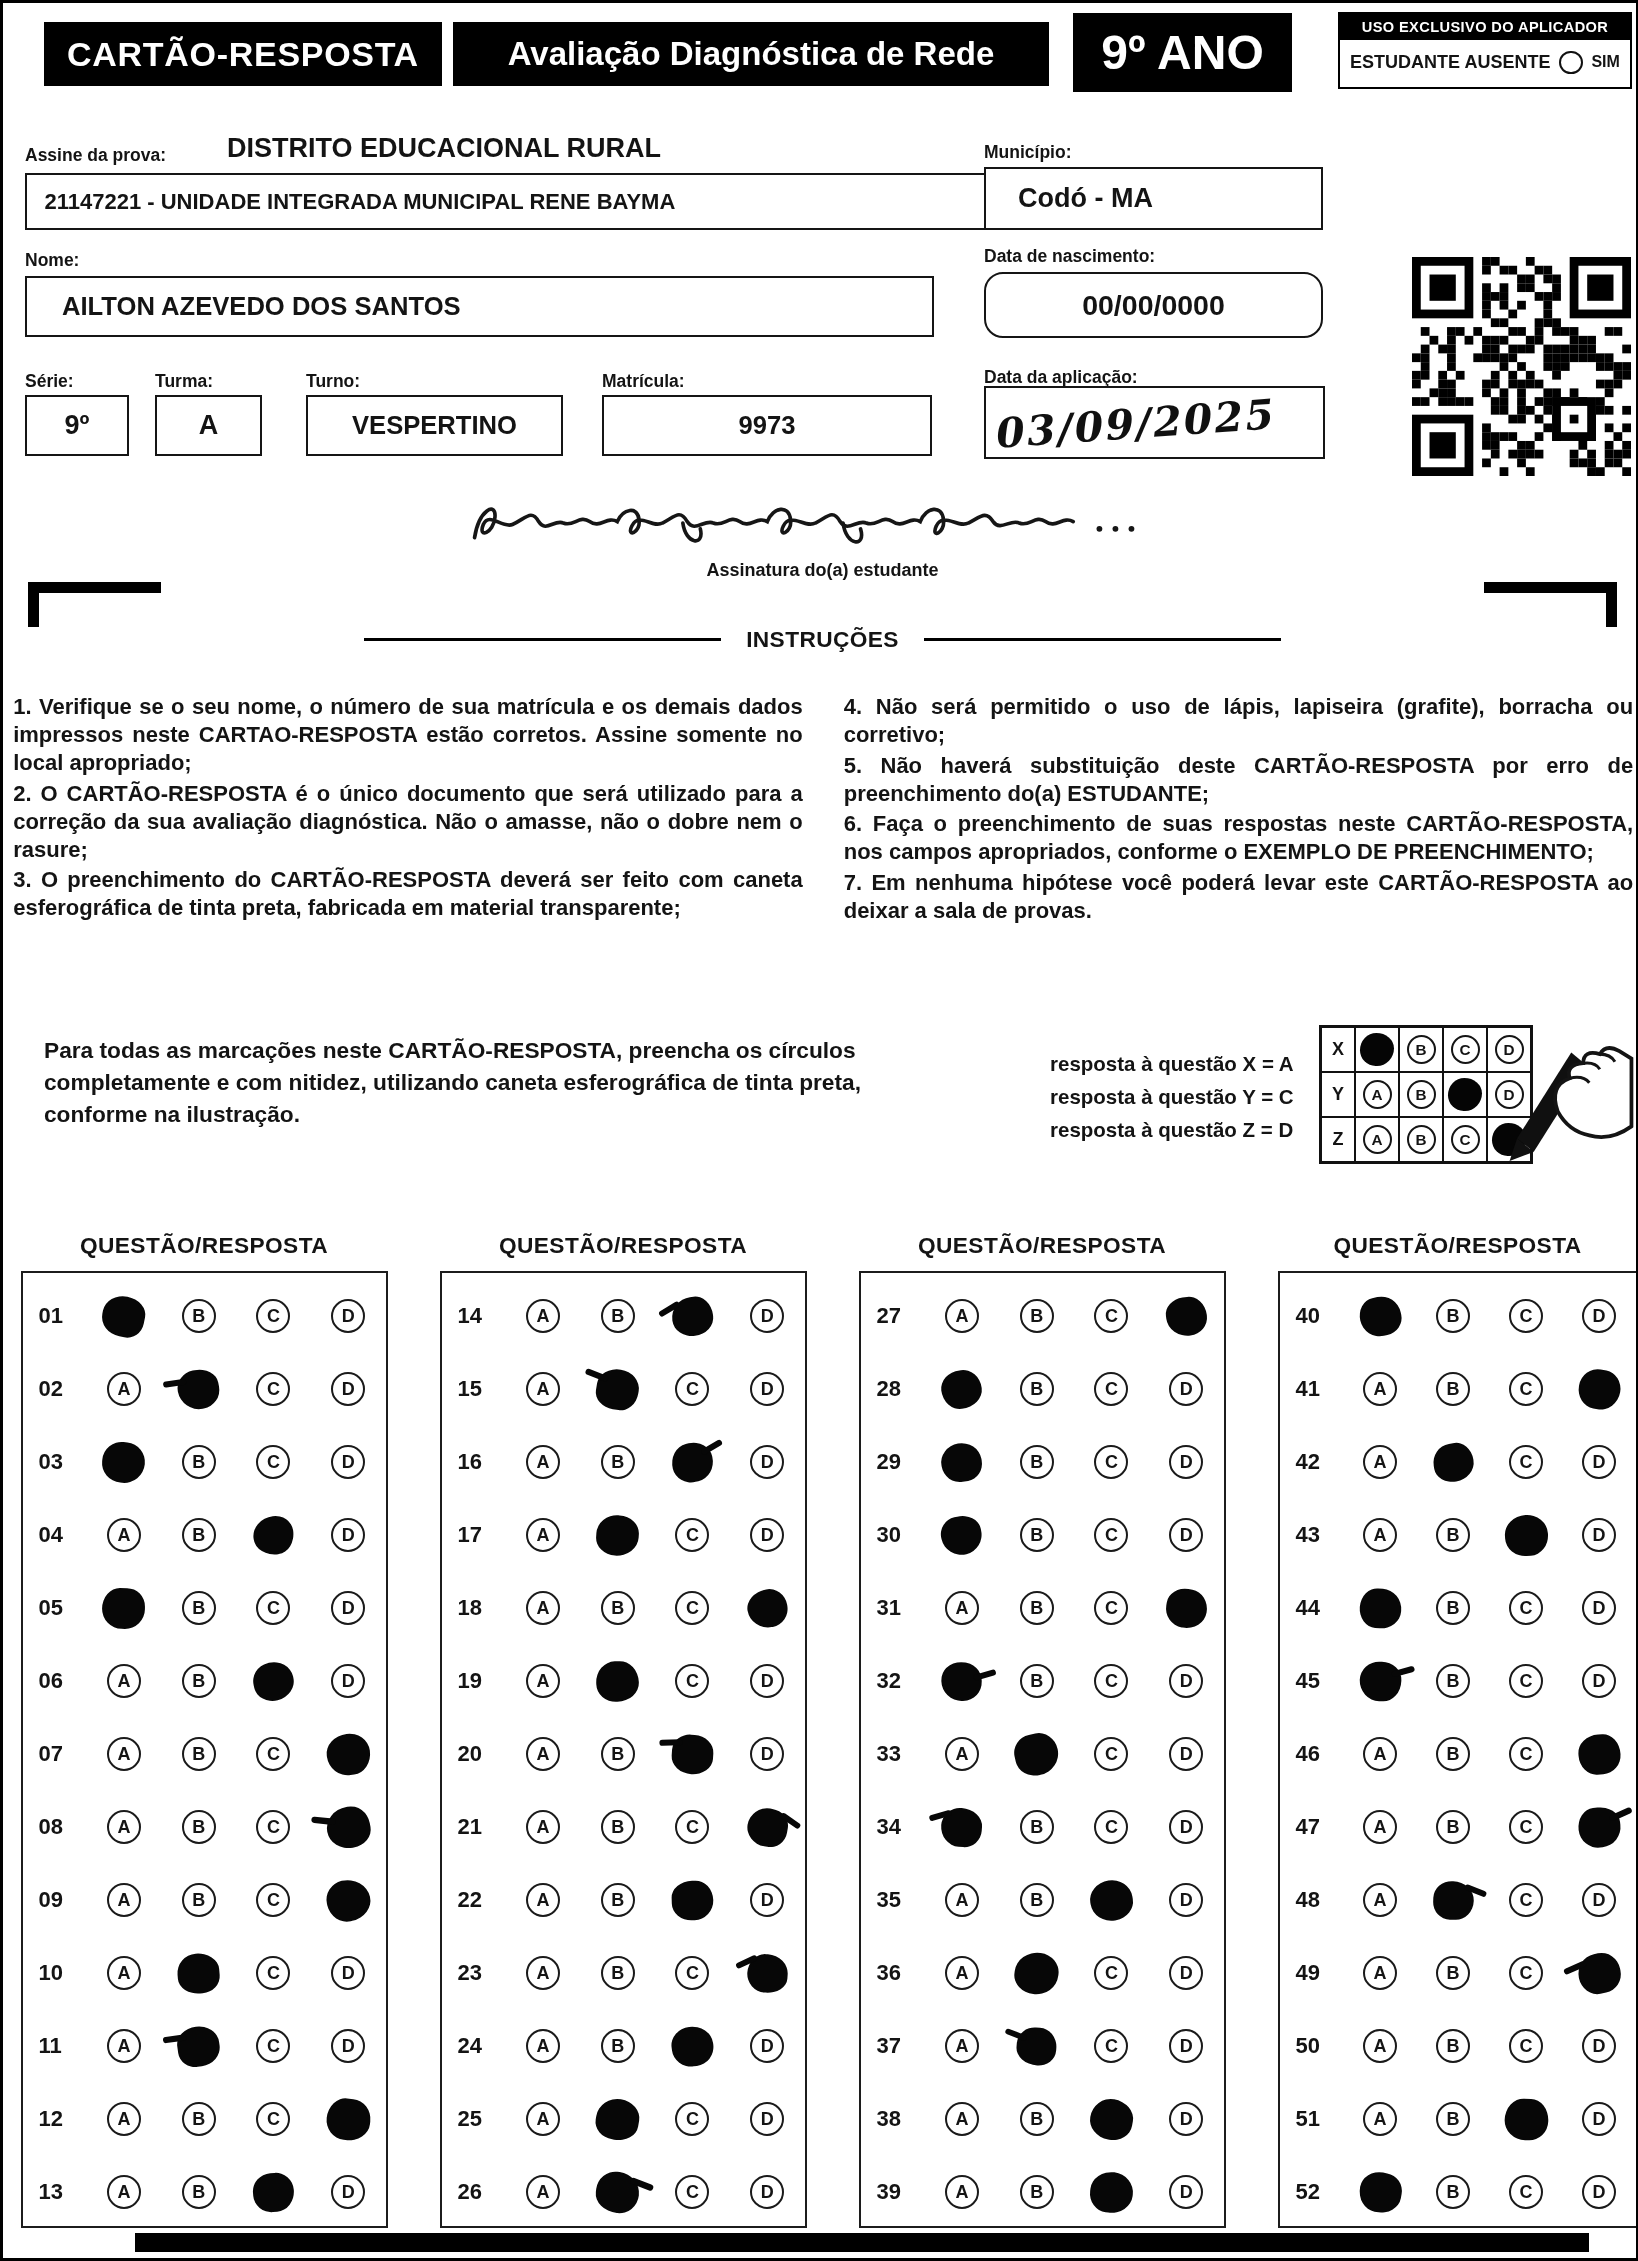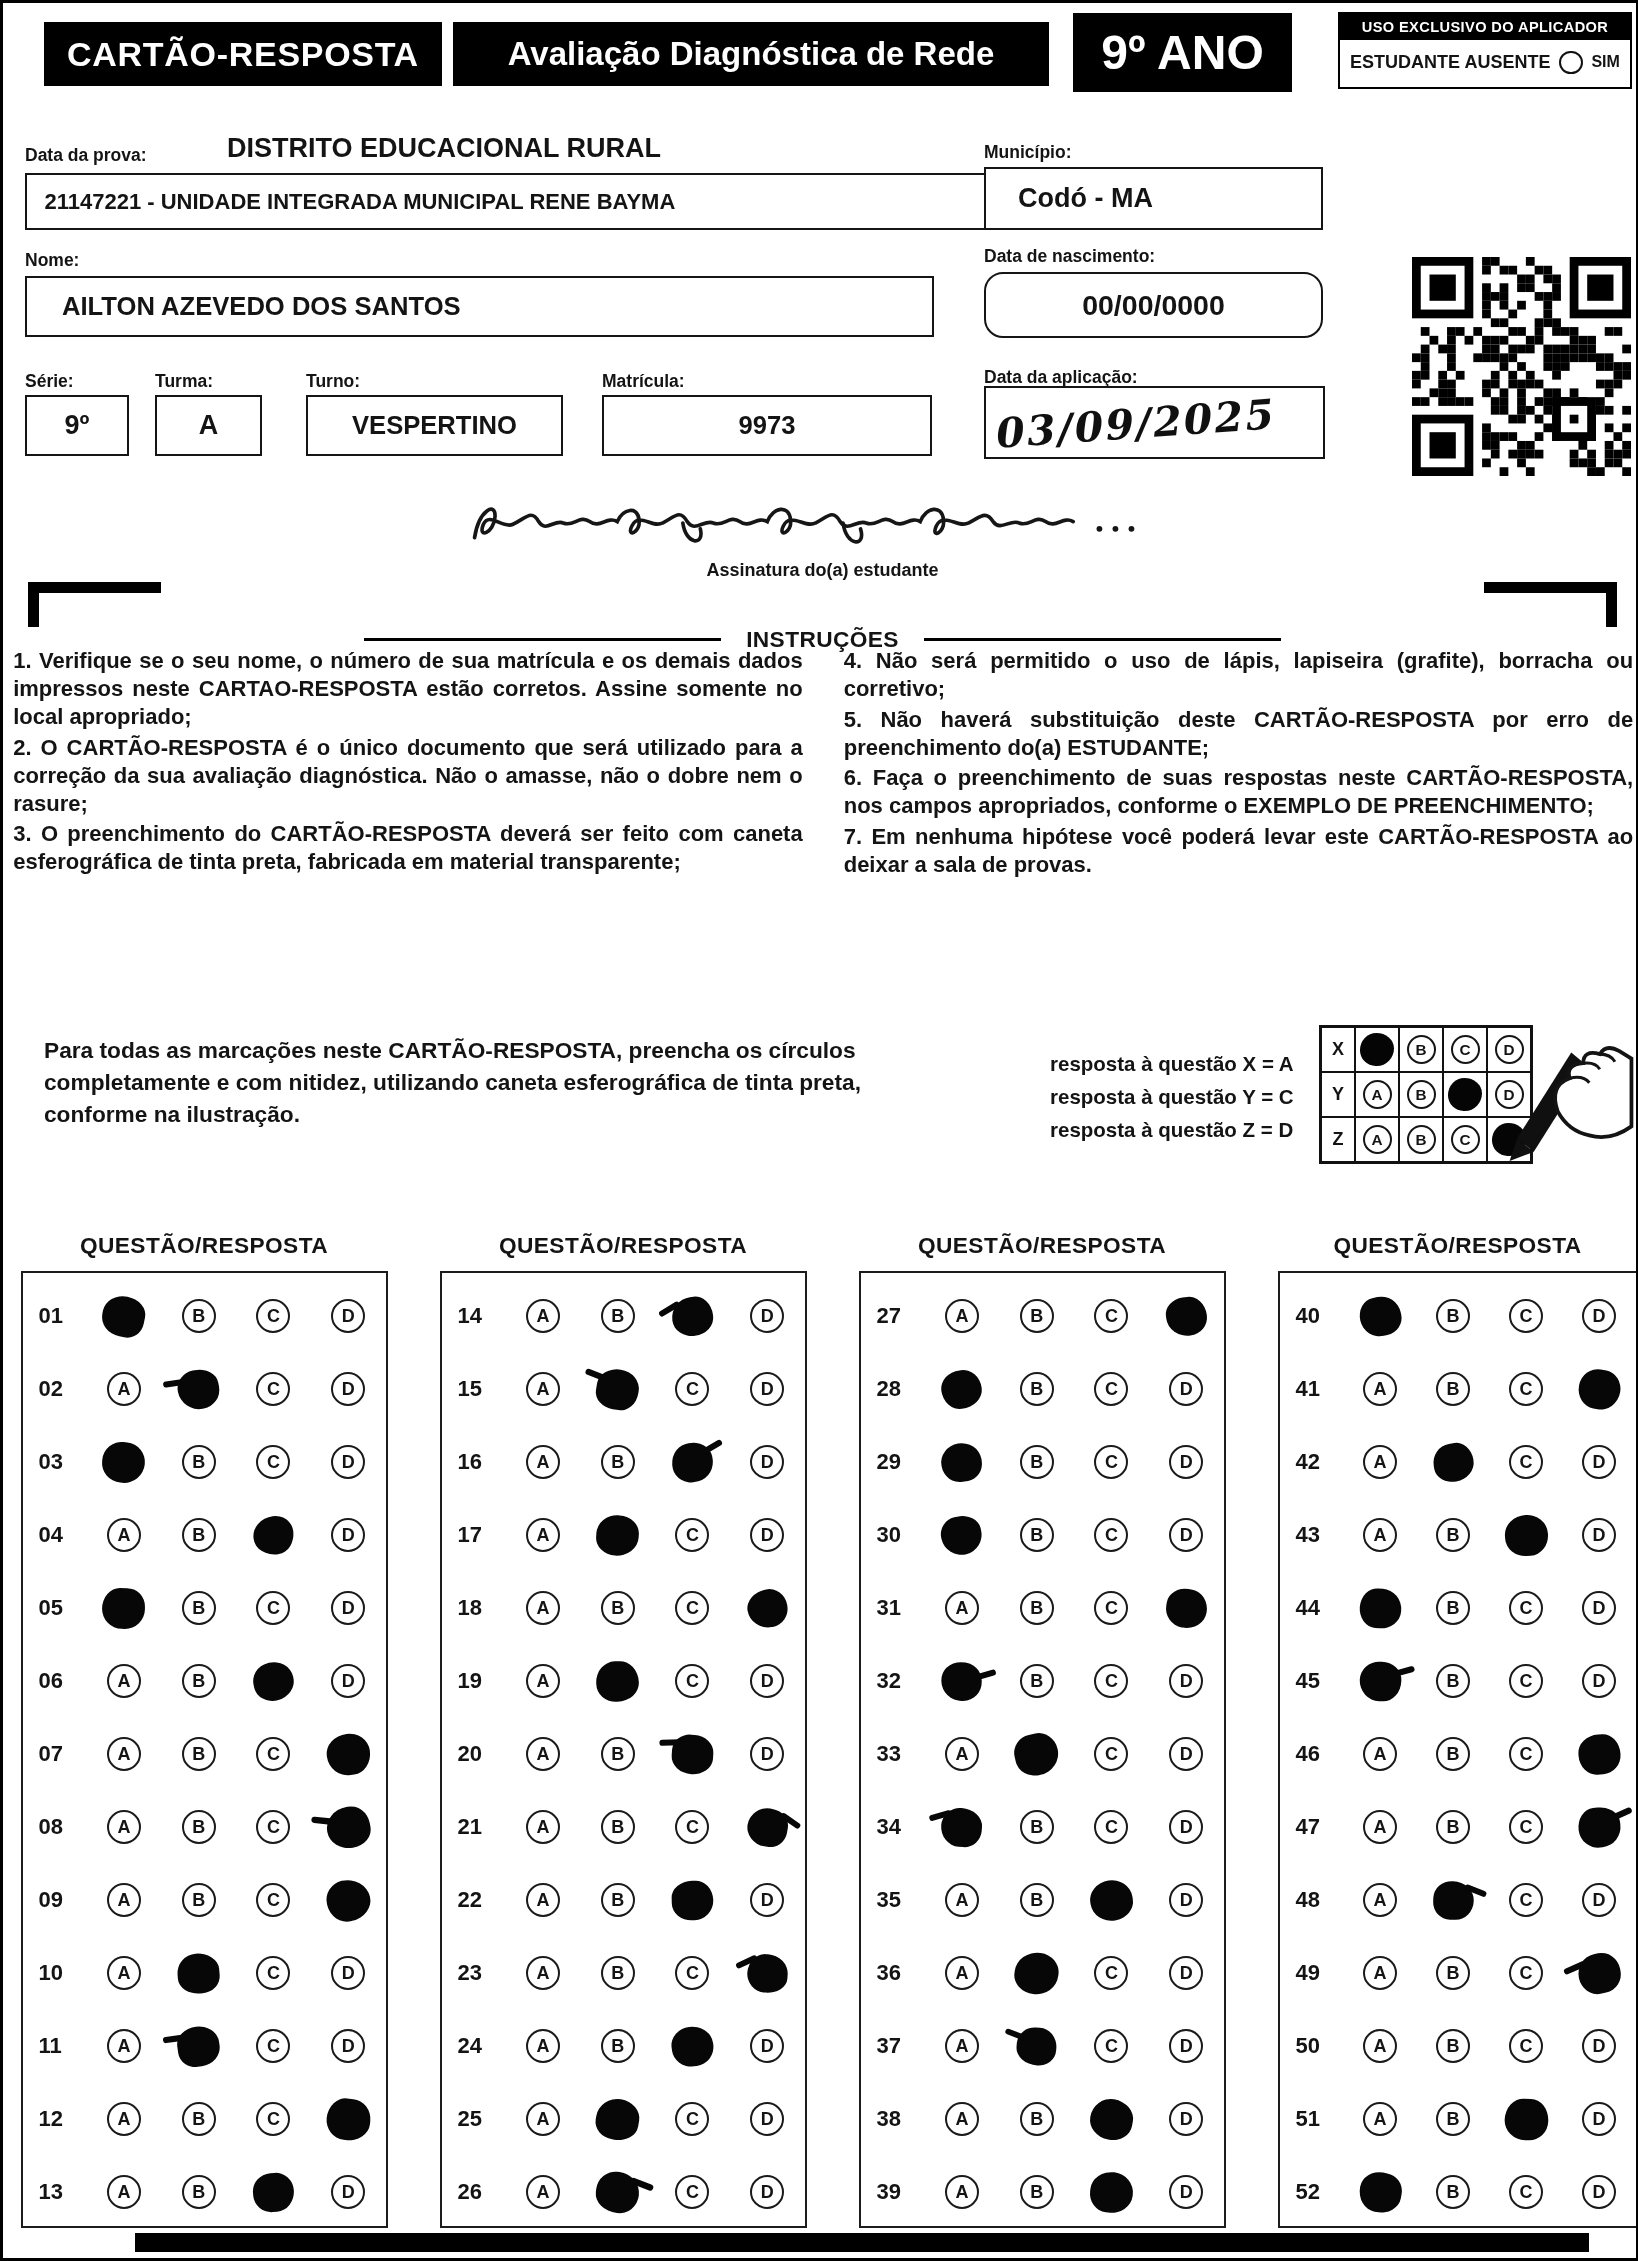--- a/index.html
+++ b/index.html
@@ -47,21 +47,21 @@
   
   .sig-svg { left: 460px; top: 488px; }
   .sig-caption { left: 0; top: 557px; width: 1639px; text-align: center; font-size: 18px; font-weight: bold; }
   
   .bracket-left  { left: 25px;  top: 579px; width: 133px; height: 45px; border-top: 11.7px solid #000; border-left: 11.7px solid #000; }
   .bracket-right { left: 1481px; top: 579px; width: 133px; height: 45px; border-top: 11.7px solid #000; border-right: 11.7px solid #000; }
   
   .divider { left: 0; top: 623px; width: 1639px; display:flex; align-items:center; justify-content:center; gap: 25px; }
   .divider .line { width: 357px; height: 3.7px; background: #000; }
   .divider .txt { font-size: 22.7px; font-weight: bold; letter-spacing: 0.4px; }
-  .instructions { left: 10.2px; top: 644px; width: 1620px; display: flex; gap: 41px; }
+  .instructions { left: 10.2px; top: 690px; width: 1620px; display: flex; gap: 41px; }
   .inst-col { flex: 1; font-size: 22px; font-weight: bold; line-height: 1.28; text-align: justify; }
   .inst-col p { margin-bottom: 2.2px; }
   
   .example { left: 0; top: 1022px; width: 1639px; height: 156px; }
   .ex-text { position:absolute; left: 41px; top: 8.8px; width: 840px; font-size: 22.7px; font-weight: bold; line-height: 1.42; }
   .ex-legend { position:absolute; left: 1047px; top: 23.4px; font-size: 20.5px; font-weight: bold; line-height: 1.6; }
   .ex-grid { position:absolute; left: 1316px; top: 0; border: 2.2px solid #111; display: grid; grid-template-columns: 34px repeat(4, 44px); background:#fff; }
   .ex-cell { height: 45px; border: 1.5px solid #111; display:flex; align-items:center; justify-content:center; }
   .ex-lab { font-size: 18px; font-weight: bold; }
   .mini-bubble { width: 29px; height: 29px; border: 2.2px solid #151515; border-radius: 50%; display:flex; align-items:center; justify-content:center; font-size: 15.3px; font-weight: bold; background:#fff; }
@@ -92,21 +92,21 @@
   <div class="abs blackbox hdr-grade">9º ANO</div>
   <div class="abs aplicador">
     <div class="apl-strip">USO EXCLUSIVO DO APLICADOR</div>
     <div class="apl-row">
       <span class="apl-label">ESTUDANTE AUSENTE</span>
       <span class="apl-circle"></span>
       <span class="apl-sim">SIM</span>
     </div>
   </div>
 
-  <div class="abs lbl local-label">Data da prova:</div>
+  <div class="abs lbl local-label">Assine da prova:</div>
   <div class="abs local-value">DISTRITO EDUCACIONAL RURAL</div>
   <div class="abs lbl municipio-label">Município:</div>
   <div class="abs valbox school-box">21147221 - UNIDADE INTEGRADA MUNICIPAL RENE BAYMA</div>
   <div class="abs valbox municipio-box">Codó - MA</div>
 
   <div class="abs lbl nome-label">Nome:</div>
   <div class="abs lbl nascimento-label">Data de nascimento:</div>
   <div class="abs valbox nome-box">AILTON AZEVEDO DOS SANTOS</div>
   <div class="abs valbox nascimento-box">00/00/0000</div>
 

